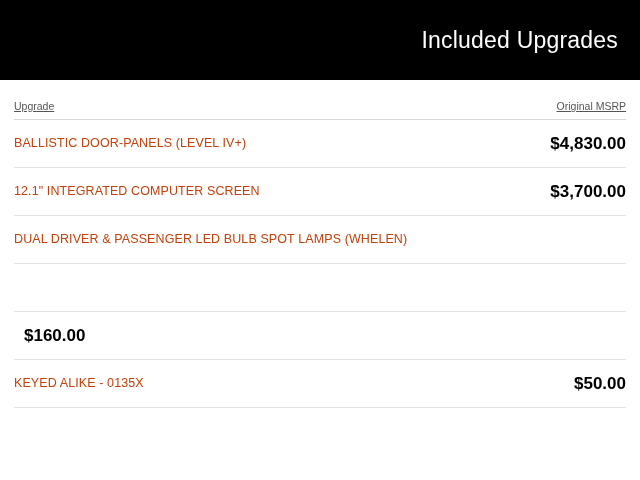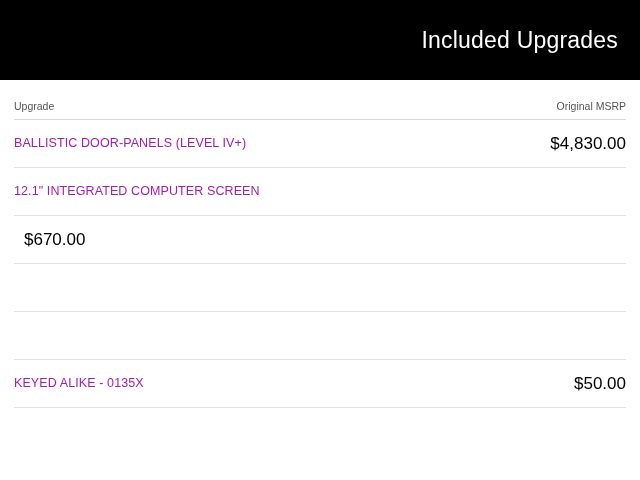--- a/index.html
+++ b/index.html
@@ -44,40 +44,41 @@
     justify-content: space-between;
     align-items: flex-end;
     padding-top: 20px;
     padding-bottom: 7px;
     border-bottom: 1px solid #d8d8d8;
   }
   .col-head span {
     font-size: 10.5px;
     color: #555555;
     font-weight: 400;
+    text-decoration: underline;
   }
   .row {
     display: flex;
     justify-content: space-between;
     align-items: center;
     border-bottom: 1px solid #e2e2e2;
     min-height: 39px;
     padding: 4px 0;
   }
   .row-label {
     font-size: 12.5px;
-    color: #a21caf;
+    color: #c2410c;
     font-weight: 400;
     line-height: 1.25;
     max-width: 420px;
     letter-spacing: 0.1px;
   }
   .row-price {
     font-size: 17px;
-    font-weight: normal;
+    font-weight: bold;
     color: #000000;
     white-space: nowrap;
     padding-left: 10px;
   }
 </style>
 </head>
 <body>
 
 <div class="page">
 
@@ -92,32 +93,34 @@
       <span>Original MSRP</span>
     </div>
 
     <div class="row">
       <div class="row-label">BALLISTIC DOOR-PANELS (LEVEL IV+)</div>
       <div class="row-price">$4,830.00</div>
     </div>
 
     <div class="row">
       <div class="row-label">12.1" INTEGRATED COMPUTER SCREEN</div>
+      <div class="row-price">$3,700.00</div>
     </div>
 
 
     <div class="row">
-      <div class="row-price">$670.00</div>
+      <div class="row-label">DUAL DRIVER &amp; PASSENGER LED BULB SPOT LAMPS (WHELEN)</div>
     </div>
 
     <div class="row">
     </div>
 
 
     <div class="row">
+      <div class="row-price">$160.00</div>
     </div>
 
     <div class="row">
       <div class="row-label">KEYED ALIKE - 0135X</div>
       <div class="row-price">$50.00</div>
     </div>
 
   </div>
 </div>
 

